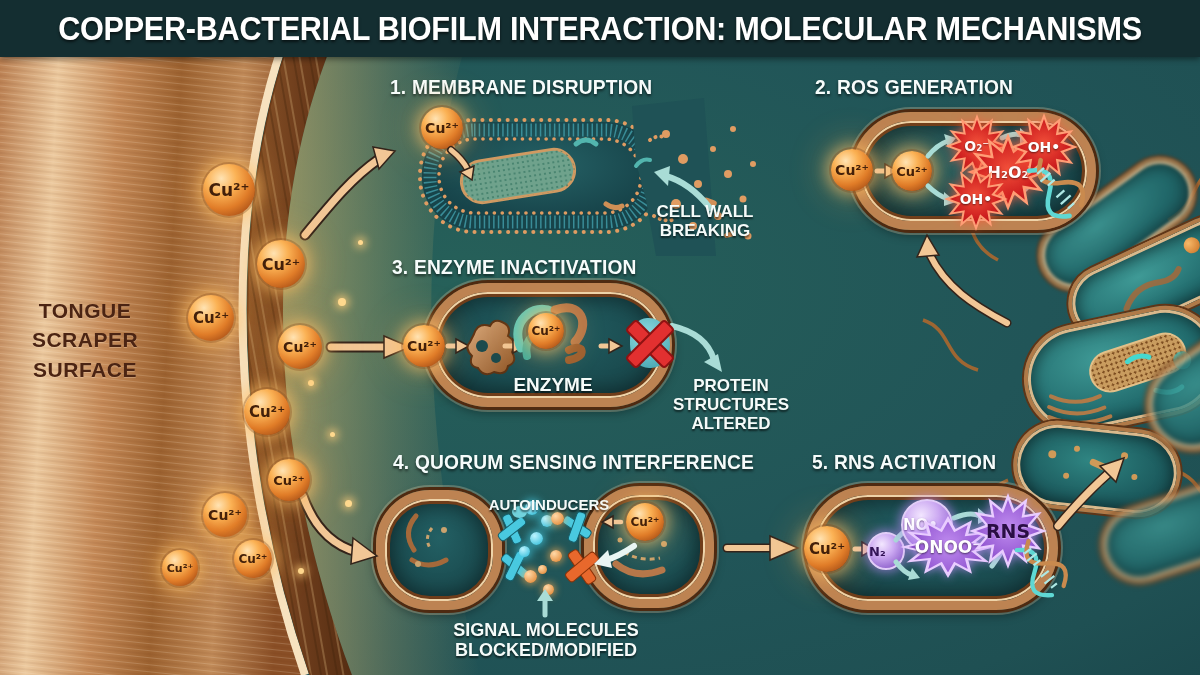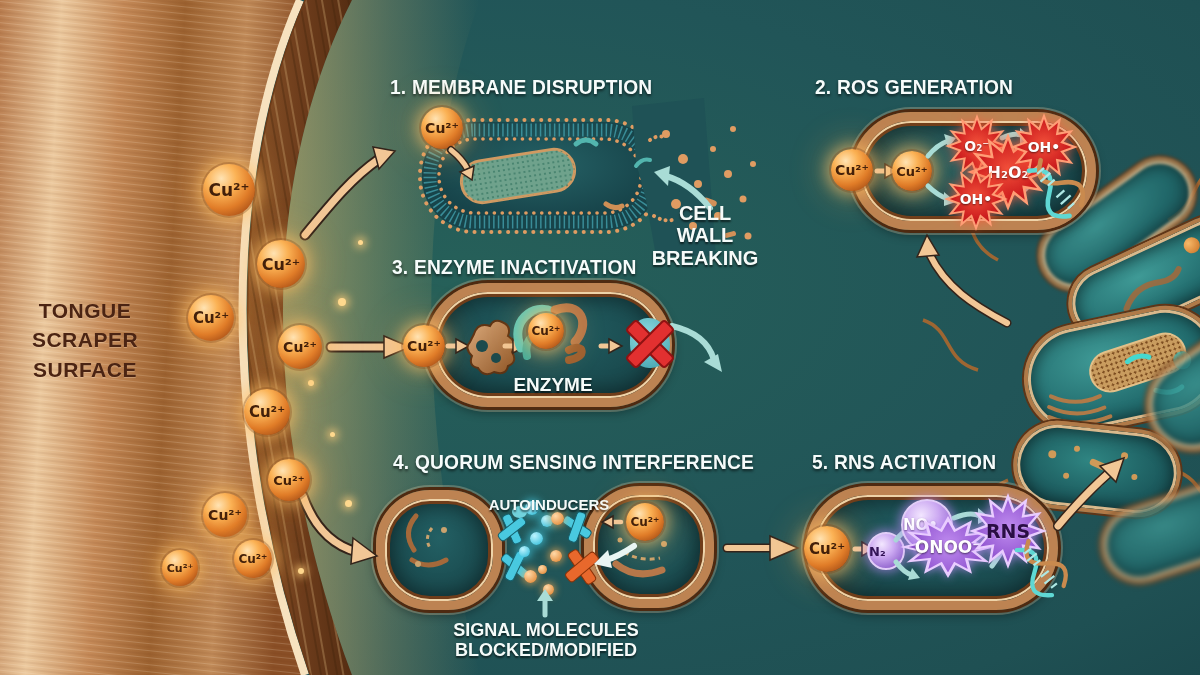--- a/index.html
+++ b/index.html
@@ -264,21 +264,21 @@
     </div>
   <svg style="left:446px;top:146px;z-index:6;" width="34" height="36" viewBox="0 0 34 36">
     <path class="arr-peach-d" d="M5,4 C15,12 19,18 22,24" stroke-width="8"></path>
     <path class="arr-peach" d="M5,4 C15,12 19,18 22,24" stroke-width="5"></path>
     <polygon class="hd-peach" points="14,26 26,34 28,20"></polygon>
   </svg>
   <svg style="left:652px;top:166px;z-index:6;" width="62" height="46" viewBox="0 0 62 46">
     <path class="arr-teal" d="M58,42 C42,22 28,14 14,10" stroke-width="6"></path>
     <polygon class="hd-teal" points="18,0 2,6 16,20"></polygon>
   </svg>
-  <div class="anno" style="left:650px;top:202px;width:110px;font-size:20px;">
+  <div class="anno" style="left:650px;top:202px;width:110px;font-size:17px;">
     <span>CELL WALL</span>
     <span>BREAKING</span>
   </div>
 
   <div class="ptitle" style="left:815px;top:76px;">2. ROS GENERATION</div>
   <div class="capsule" style="left:852px;top:112px;width:226px;height:100px;"></div>
   <div class="ion" style="left:831px;top:149px;width:42px;height:42px;font-size:14px;">
       <span>Cu²⁺</span>
     </div>
   <svg style="left:874px;top:162px;z-index:5;" width="26" height="18" viewBox="0 0 26 18">
@@ -379,20 +379,25 @@
     <div class="xbar" style="width:52px;height:12px;background:#e23030;border:2px solid #8f1212;transform:translate(-50%,-50%) rotate(45deg);"></div>
     <div class="xbar" style="width:52px;height:12px;background:#e23030;border:2px solid #8f1212;transform:translate(-50%,-50%) rotate(-45deg);"></div>
   </div>
   <div class="anno" style="left:500px;top:374px;width:106px;font-size:19px;z-index:6;">
       <span>ENZYME</span>
     </div>
   <svg style="left:666px;top:318px;z-index:5;" width="60" height="56" viewBox="0 0 60 56">
     <path class="arr-teal" d="M6,8 C32,14 44,28 48,42" stroke-width="6"></path>
       <polygon class="hd-teal" points="38,44 56,54 52,36"></polygon>
   </svg>
+  <div class="anno" style="left:664px;top:376px;width:134px;font-size:17px;">
+    <span>PROTEIN</span>
+    <span>STRUCTURES</span>
+    <span>ALTERED</span>
+  </div>
 
   <div class="ptitle" style="left:393px;top:451px;">4. QUORUM SENSING INTERFERENCE</div>
   <div class="anno" style="left:488px;top:477px;width:122px;font-size:15px;margin-top:20px;">
       <span>AUTOINDUCERS</span>
     </div>
   <div class="capsule" style="left:376px;top:490px;width:108px;height:102px;border-radius:54px;"></div>
   <div class="capsule" style="left:584px;top:486px;width:112px;height:104px;border-radius:56px;"></div>
   <svg style="left:388px;top:502px;z-index:4;" width="90" height="84" viewBox="0 0 90 84">
     <path d="M28,14 q-14,16 -2,34" stroke="#a5693a" stroke-width="5" fill="none" stroke-linecap="round"></path>
     <path d="M58,58 q-18,10 -34,0" stroke="#a5693a" stroke-width="5" fill="none" stroke-linecap="round"></path>
@@ -515,13 +520,16 @@
         <line x1="20" y1="72" x2="40" y2="72"></line>
         <line x1="24" y1="84" x2="36" y2="84"></line>
       </g>
   </svg>
   <svg style="left:1048px;top:458px;z-index:5;" width="84" height="74" viewBox="0 0 84 74">
     <path class="arr-peach-d" d="M10,68 C30,44 46,28 62,14" stroke-width="10"></path>
     <path class="arr-peach" d="M10,68 C30,44 46,28 62,14" stroke-width="7"></path>
     <polygon class="hd-peach" points="52,8 76,0 68,24"></polygon>
   </svg>
 
+  <div id="titlebar">
+    <h1>COPPER-BACTERIAL BIOFILM INTERACTION: MOLECULAR MECHANISMS</h1>
+  </div>
 </div>
 
 </body></html>

